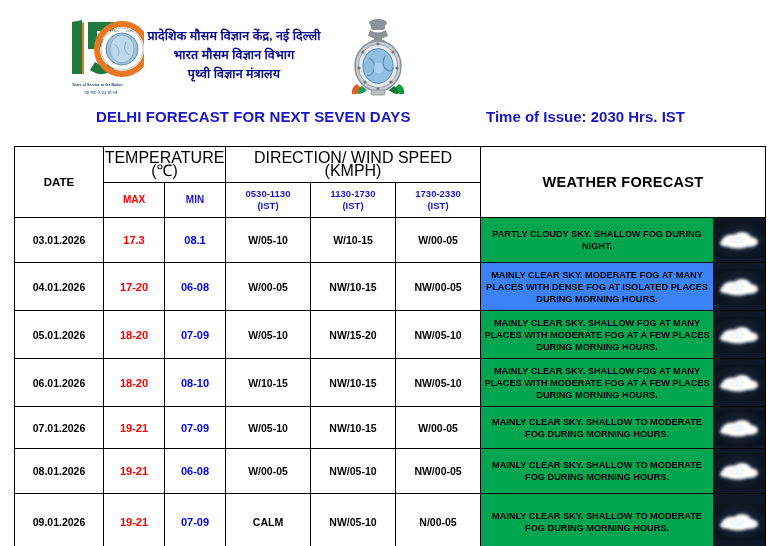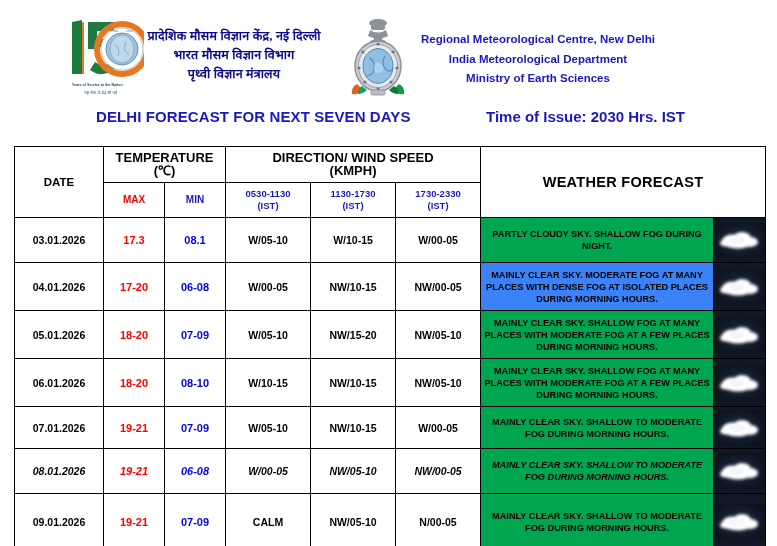--- a/index.html
+++ b/index.html
@@ -106,22 +106,22 @@
     table-layout: fixed;
   }
   table.forecast th, table.forecast td {
     border: 1px solid #000000;
     padding: 0;
     text-align: center;
     vertical-align: middle;
   }
 
   .th-main {
-    font-size: 13px;
-    font-weight: bold;
+    font-size: 16px;
+    font-weight: normal;
     color: #000000;
     height: 34px;
     line-height: 13px;
     background: #ffffff;
   }
   .th-date {
     font-size: 11.5px;
     font-weight: bold;
     height: 70px;
     background: #ffffff;
@@ -266,25 +266,20 @@
 
       <path d="M12 68 q-6 3 -5 10 q6 1 11 -4 Z" fill="#e2601e"></path>
       <path d="M54 68 q6 3 5 10 q-6 1 -11 -4 Z" fill="#0f9b3f"></path>
       <path d="M17 70 q-5 3 -4 8 q5 0 9 -4 Z" fill="#1f9b5a"></path>
       <path d="M49 70 q5 3 4 8 q-5 0 -9 -4 Z" fill="#0f7a34"></path>
 
       <rect x="26" y="74" width="14" height="5" rx="1.5" fill="#b9bfc6" stroke="#8a9198" stroke-width="0.8"></rect>
     </svg>
   </div>
 
-  <div class="english-block">
-    <div>Regional Meteorological Centre, New Delhi</div>
-    <div>India Meteorological Department</div>
-    <div>Ministry of Earth Sciences</div>
-  </div>
 </div>
 
 <div class="title-row">
   <div class="forecast-title">DELHI FORECAST FOR NEXT SEVEN DAYS</div>
   <div class="issue-time">Time of Issue: 2030 Hrs. IST</div>
 </div>
 
 <div class="table-wrap">
   <table class="forecast">
     <colgroup>
@@ -471,21 +466,21 @@
     <ellipse cx="21" cy="17" rx="12" ry="4.5"></ellipse>
     <ellipse cx="9" cy="16" rx="6" ry="3.6"></ellipse>
   </g>
   <g fill="#f2f6fa" opacity="0.9">
     <ellipse cx="20" cy="13" rx="8" ry="4"></ellipse>
   </g>
 </svg>
             </div>
           </td>
         </tr>
-        <tr style="height: 45px; font-style: italic;">
+        <tr style="height: 45px;">
           <td class="c-date">08.01.2026</td>
           <td class="c-max">19-21</td>
           <td class="c-min">06-08</td>
           <td class="c-wind">W/00-05</td>
           <td class="c-wind">NW/05-10</td>
           <td class="c-wind">NW/00-05</td>
           <td class="c-forecast" style="background:#00a550;">MAINLY CLEAR SKY. SHALLOW TO MODERATE FOG DURING MORNING HOURS.</td>
           <td class="c-icon">
             <div class="icon-cell-inner">
 <svg class="cloud-svg" width="46" height="26" viewBox="0 0 46 26">

